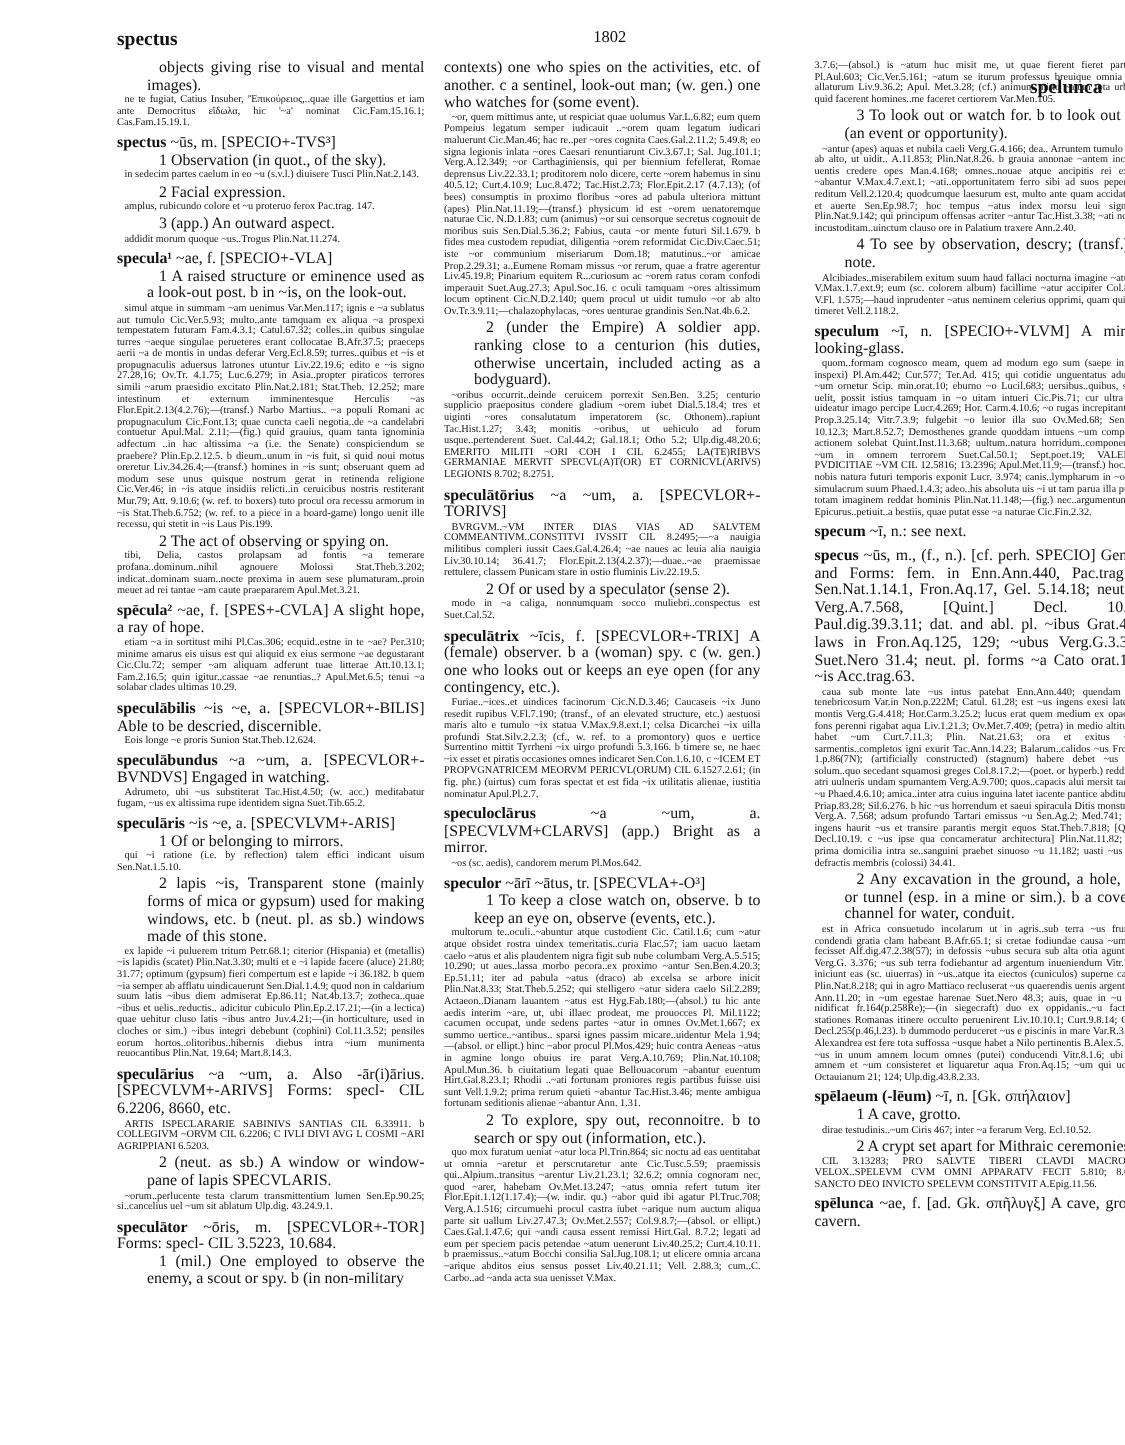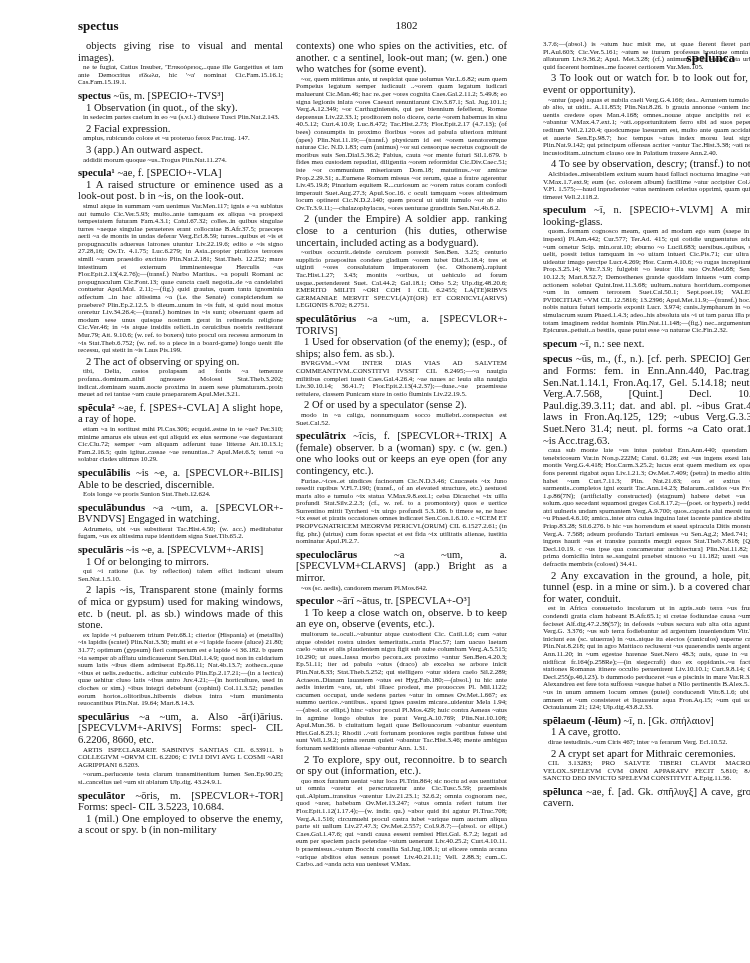--- a/index.html
+++ b/index.html
@@ -6,21 +6,21 @@
   body{width:750px;height:963px;overflow:hidden;position:relative;color:#111;font-family:"DejaVu Serif","Liberation Serif",serif;}
   .header{position:absolute;top:18px;left:78px;width:657px;height:16px;}
   .hw-left{position:absolute;left:0;top:0;font-weight:bold;font-size:13px;font-family:"Liberation Serif",serif;}
   .pageno{position:absolute;left:0;right:0;top:1px;text-align:center;font-size:11px;font-family:"Liberation Serif",serif;}
   .hw-right{position:absolute;right:0;top:0;font-weight:bold;font-size:13px;font-family:"Liberation Serif",serif;margin-top:32px;}
   .col{position:absolute;top:40px;overflow:hidden;}
   #c1{left:78px;width:205px;height:890px;}
   #c2{left:296px;width:211px;height:890px;}
   #c3{left:543px;width:222px;height:890px;}
   .def{font-family:"Liberation Serif",serif;font-size:10.6px;line-height:11.6px;text-align:justify;margin:0;}
-  .def.ind{text-indent:8px;}
+  .def.ind{text-indent:8px;margin-left:20px;}
   .lemma{font-weight:bold;}
   .cit{font-family:"Liberation Serif",serif;font-size:6.9px;line-height:7.6px;text-align:justify;margin:0 0 2px 0;text-indent:5px;}
   .entry-head{font-family:"Liberation Serif",serif;font-size:10.6px;line-height:11.6px;margin:4px 0 0 0;text-align:justify;}
 </style>
 </head>
 <body>
 
 <div class="header">
   <span class="hw-left">spectus</span>
   <span class="pageno">1802</span>
@@ -48,31 +48,31 @@
     <p class="cit">Eois longe ~e proris Sunion Stat.Theb.12.624.</p>
     <p class="entry-head"><span class="lemma">speculābundus</span><span> ~a ~um, a. [SPECVLOR+-BVNDVS] Engaged in watching.</span></p>
     <p class="cit">Adrumeto, ubi ~us substiterat Tac.Hist.4.50; (w. acc.) meditabatur fugam, ~us ex altissima rupe identidem signa Suet.Tib.65.2.</p>
     <p class="entry-head"><span class="lemma">speculāris</span><span> ~is ~e, a. [SPECVLVM+-ARIS]</span></p>
     <p class="def ind">1 Of or belonging to mirrors.</p>
     <p class="cit">qui ~i ratione (i.e. by reflection) talem effici indicant uisum Sen.Nat.1.5.10.</p>
     <p class="def ind">2 lapis ~is, Transparent stone (mainly forms of mica or gypsum) used for making windows, etc. b (neut. pl. as sb.) windows made of this stone.</p>
     <p class="cit">ex lapide ~i puluerem tritum Petr.68.1; citerior (Hispania) et (metallis) ~is lapidis (scatet) Plin.Nat.3.30; multi et e ~i lapide facere (aluce) 21.80; 31.77; optimum (gypsum) fieri compertum est e lapide ~i 36.182. b quem ~ia semper ab afflatu uindicauerunt Sen.Dial.1.4.9; quod non in caldarium suum latis ~ibus diem admiserat Ep.86.11; Nat.4b.13.7; zotheca..quae ~ibus et uelis..reductis.. adicitur cubiculo Plin.Ep.2.17.21;—(in a lectica) quae uehitur cluso latis ~ibus antro Juv.4.21;—(in horticulture, used in cloches or sim.) ~ibus integri debebunt (cophini) Col.11.3.52; pensiles eorum hortos..olitoribus..hibernis diebus intra ~ium munimenta reuocantibus Plin.Nat. 19.64; Mart.8.14.3.</p>
     <p class="entry-head"><span class="lemma">speculārius</span><span> ~a ~um, a. Also -ār(i)ārius. [SPECVLVM+-ARIVS] Forms: specl- CIL 6.2206, 8660, etc.</span></p>
     <p class="cit">ARTIS ISPECLARARIE SABINIVS SANTIAS CIL 6.33911. b COLLEGIVM ~ORVM CIL 6.2206; C IVLI DIVI AVG L COSMI ~ARI AGRIPPIANI 6.5203.</p>
+    <p class="def ind">2 (neut. as sb.) A window or window-pane of lapis SPECVLARIS.</p>
     <p class="cit">~orum..perlucente testa clarum transmittentium lumen Sen.Ep.90.25; si..cancelius uel ~um sit ablatum Ulp.dig. 43.24.9.1.</p>
     <p class="entry-head"><span class="lemma">speculātor</span><span> ~ōris, m. [SPECVLOR+-TOR] Forms: specl- CIL 3.5223, 10.684.</span></p>
     <p class="def ind">1 (mil.) One employed to observe the enemy, a scout or spy. b (in non-military</p>
   </div>
 <div class="col" id="c2">
     <p class="def">contexts) one who spies on the activities, etc. of another. c a sentinel, look-out man; (w. gen.) one who watches for (some event).</p>
     <p class="cit">~or, quem mittimus ante, ut respiciat quae uolumus Var.L.6.82; eum quem Pompeius legatum semper iudicauit ..~orem quam legatum iudicari maluerunt Cic.Man.46; hac re..per ~ores cognita Caes.Gal.2.11.2; 5.49.8; eo signa legionis inlata ~ores Caesari renuntiarunt Civ.3.67.1; Sal. Jug.101.1; Verg.A.12.349; ~or Carthaginiensis, qui per biennium fefellerat, Romae deprensus Liv.22.33.1; proditorem nolo dicere, certe ~orem habemus in sinu 40.5.12; Curt.4.10.9; Luc.8.472; Tac.Hist.2.73; Flor.Epit.2.17 (4.7.13); (of bees) consumptis in proximo floribus ~ores ad pabula ulteriora mittunt (apes) Plin.Nat.11.19;—(transf.) physicum id est ~orem uenatoremque naturae Cic. N.D.1.83; cum (animus) ~or sui censorque secretus cognouit de moribus suis Sen.Dial.5.36.2; Fabius, cauta ~or mente futuri Sil.1.679. b fides mea custodem repudiat, diligentia ~orem reformidat Cic.Div.Caec.51; iste ~or communium miseriarum Dom.18; matutinus..~or amicae Prop.2.29.31; a..Eumene Romam missus ~or rerum, quae a fratre agerentur Liv.45.19.8; Pinarium equitem R...curiosum ac ~orem ratus coram confodi imperauit Suet.Aug.27.3; Apul.Soc.16. c oculi tamquam ~ores altissimum locum optinent Cic.N.D.2.140; quem procul ut uidit tumulo ~or ab alto Ov.Tr.3.9.11;—chalazophylacas, ~ores uenturae grandinis Sen.Nat.4b.6.2.</p>
     <p class="def ind">2 (under the Empire) A soldier app. ranking close to a centurion (his duties, otherwise uncertain, included acting as a bodyguard).</p>
     <p class="cit">~oribus occurrit..deinde ceruicem porrexit Sen.Ben. 3.25; centurio supplicio praepositus condere gladium ~orem iubet Dial.5.18.4; tres et uiginti ~ores consalutatum imperatorem (sc. Othonem)..rapiunt Tac.Hist.1.27; 3.43; monitis ~oribus, ut uehiculo ad forum usque..pertenderent Suet. Cal.44.2; Gal.18.1; Otho 5.2; Ulp.dig.48.20.6; EMERITO MILITI ~ORI COH I CIL 6.2455; LA(TE)RIBVS GERMANIAE MERVIT SPECVL(A)T(OR) ET CORNICVL(ARIVS) LEGIONIS 8.702; 8.2751.</p>
     <p class="entry-head"><span class="lemma">speculātōrius</span><span> ~a ~um, a. [SPECVLOR+-TORIVS]</span></p>
-    <p class="def ind">1 Used for observation (of the enemy); (esp., of ships; also fem. as sb.).</p>
     <p class="cit">BVRGVM..~VM INTER DIAS VIAS AD SALVTEM COMMEANTIVM..CONSTITVI IVSSIT CIL 8.2495;—~a nauigia militibus compleri iussit Caes.Gal.4.26.4; ~ae naues ac leuia alia nauigia Liv.30.10.14; 36.41.7; Flor.Epit.2.13(4.2.37);—duae..~ae praemissae rettulere, classem Punicam stare in ostio fluminis Liv.22.19.5.</p>
     <p class="def ind">2 Of or used by a speculator (sense 2).</p>
     <p class="cit">modo in ~a caliga, nonnumquam socco muliebri..conspectus est Suet.Cal.52.</p>
     <p class="entry-head"><span class="lemma">speculātrix</span><span> ~īcis, f. [SPECVLOR+-TRIX] A (female) observer. b a (woman) spy. c (w. gen.) one who looks out or keeps an eye open (for any contingency, etc.).</span></p>
     <p class="cit">Furiae..~ices..et uindices facinorum Cic.N.D.3.46; Caucaseis ~ix Juno resedit rupibus V.Fl.7.190; (transf., of an elevated structure, etc.) aestuosi maris alto e tumulo ~ix statua V.Max.9.8.ext.1; celsa Dicarchei ~ix uilla profundi Stat.Silv.2.2.3; (cf., w. ref. to a promontory) quos e uertice Surrentino mittit Tyrrheni ~ix uirgo profundi 5.3.166. b timere se, ne haec ~ix esset et piratis occasiones omnes indicaret Sen.Con.1.6.10. c ~ICEM ET PROPVGNATRICEM MEORVM PERICVL(ORUM) CIL 6.1527.2.61; (in fig. phr.) (uirtus) cum foras spectat et est fida ~ix utilitatis alienae, iustitia nominatur Apul.Pl.2.7.</p>
     <p class="entry-head"><span class="lemma">speculoclārus</span><span> ~a ~um, a. [SPECVLVM+CLARVS] (app.) Bright as a mirror.</span></p>
     <p class="cit">~os (sc. aedis), candorem merum Pl.Mos.642.</p>
     <p class="entry-head"><span class="lemma">speculor</span><span> ~ārī ~ātus, tr. [SPECVLA+-O³]</span></p>
     <p class="def ind">1 To keep a close watch on, observe. b to keep an eye on, observe (events, etc.).</p>
     <p class="cit">multorum te..oculi..~abuntur atque custodient Cic. Catil.1.6; cum ~atur atque obsidet rostra uindex temeritatis..curia Flac.57; iam uacuo laetam caelo ~atus et alis plaudentem nigra figit sub nube columbam Verg.A.5.515; 10.290; ut aues..lassa morbo pecora..ex proximo ~antur Sen.Ben.4.20.3; Ep.51.11; iter ad pabula ~atus (draco) ab excelsa se arbore inicit Plin.Nat.8.33; Stat.Theb.5.252; qui stelligero ~atur sidera caelo Sil.2.289; Actaeon..Dianam lauantem ~atus est Hyg.Fab.180;—(absol.) tu hic ante aedis interim ~are, ut, ubi illaec prodeat, me prouocces Pl. Mil.1122; cacumen occupat, unde sedens partes ~atur in omnes Ov.Met.1.667; ex summo uertice..~antibus.. sparsi ignes passim micare..uidentur Mela 1.94;—(absol. or ellipt.) hinc ~abor procul Pl.Mos.429; huic contra Aeneas ~atus in agmine longo obuius ire parat Verg.A.10.769; Plin.Nat.10.108; Apul.Mun.36. b ciuitatium legati quae Bellouacorum ~abantur euentum Hirt.Gal.8.23.1; Rhodii ..~ati fortunam proniores regis partibus fuisse uisi sunt Vell.1.9.2; prima rerum quieti ~abantur Tac.Hist.3.46; mente ambigua fortunam seditionis alienae ~abantur Ann. 1.31.</p>

